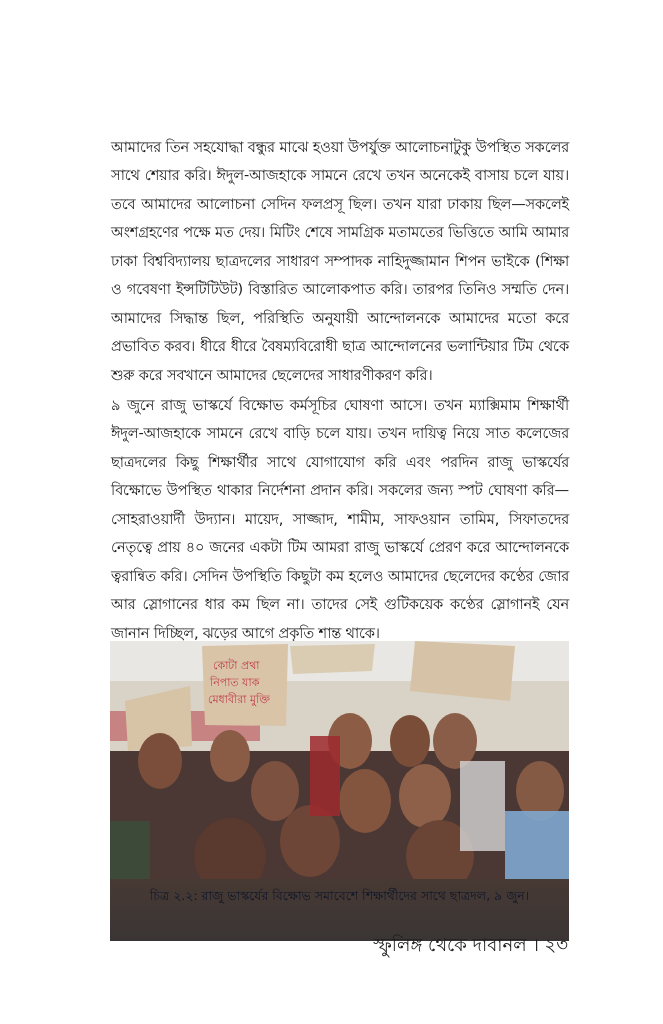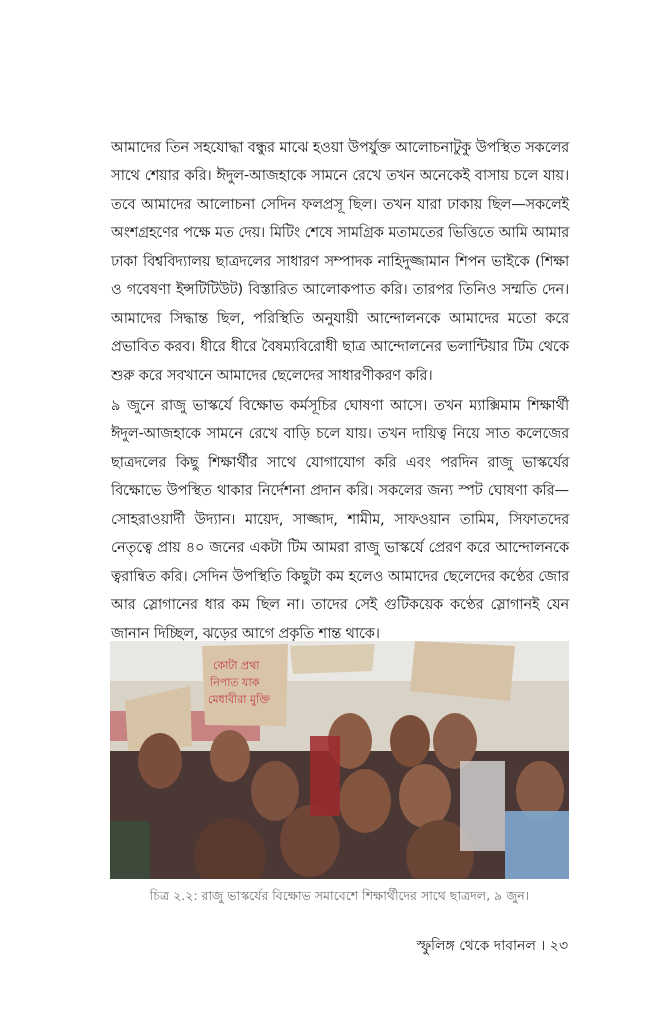--- a/index.html
+++ b/index.html
@@ -1,25 +1,25 @@
 <!DOCTYPE html>
 <html><head>
   <meta charset="utf-8">
   <style>
     html, body { margin: 0; padding: 0; background: #ffffff; }
     body { width: 663px; height: 1024px; position: relative; overflow: hidden; font-family: "DejaVu Sans", "Liberation Sans", sans-serif; color: #1a1a1a; }
     .page { position: absolute; left: 0; top: 0; width: 663px; height: 1024px; margin-left: 8px; }
     .para { position: absolute; left: 103px; width: 458px; font-size: 14.6px; line-height: 28.5px; text-align: justify; text-align-last: left; letter-spacing: -0.2px; }
     .para1 { top: 118px; }
     .para2 { top: 376px; }
-    .photo { position: absolute; left: 102px; top: 641px; width: 459px; height: 238px; overflow: hidden;
+    .photo { position: absolute; left: 102px; top: 641px; width: 459px; height: 300px; overflow: hidden;
       background: linear-gradient(180deg, #e7e4df 0%, #d8d3cb 25%, #bfb5a8 45%, #7a5a4d 60%, #4a3a33 75%, #3a3535 100%); }
     .photo svg { display: block; }
-    .caption { position: absolute; left: 102px; top: 886px; width: 459px; text-align: center; font-size: 12.5px; line-height: 20px; color: #737373; }
-    .footer { position: absolute; right: 103px; top: 934px; font-size: 14px; line-height: 22px; color: #222; }
+    .caption { position: absolute; left: 102px; top: 886px; width: 459px; text-align: center; font-size: 12.5px; line-height: 20px; color: #0f172a; }
+    .footer { position: absolute; right: 103px; top: 934px; font-size: 18px; line-height: 22px; color: #222; }
   </style>
 </head>
 <body>
 
 <div class="page">
 
   <p class="para para1">আমাদের তিন সহযোদ্ধা বন্ধুর মাঝে হওয়া উপর্যুক্ত আলোচনাটুকু উপস্থিত সকলের সাথে শেয়ার করি। ঈদুল-আজহাকে সামনে রেখে তখন অনেকেই বাসায় চলে যায়। তবে আমাদের আলোচনা সেদিন ফলপ্রসূ ছিল। তখন যারা ঢাকায় ছিল—সকলেই অংশগ্রহণের পক্ষে মত দেয়। মিটিং শেষে সামগ্রিক মতামতের ভিত্তিতে আমি আমার ঢাকা বিশ্ববিদ্যালয় ছাত্রদলের সাধারণ সম্পাদক নাহিদুজ্জামান শিপন ভাইকে (শিক্ষা ও গবেষণা ইন্সটিটিউট) বিস্তারিত আলোকপাত করি। তারপর তিনিও সম্মতি দেন। আমাদের সিদ্ধান্ত ছিল, পরিস্থিতি অনুযায়ী আন্দোলনকে আমাদের মতো করে প্রভাবিত করব। ধীরে ধীরে বৈষম্যবিরোধী ছাত্র আন্দোলনের ভলান্টিয়ার টিম থেকে শুরু করে সবখানে আমাদের ছেলেদের সাধারণীকরণ করি।</p>
   <p class="para para2">৯ জুনে রাজু ভাস্কর্যে বিক্ষোভ কর্মসূচির ঘোষণা আসে। তখন ম্যাক্সিমাম শিক্ষার্থী ঈদুল-আজহাকে সামনে রেখে বাড়ি চলে যায়। তখন দায়িত্ব নিয়ে সাত কলেজের ছাত্রদলের কিছু শিক্ষার্থীর সাথে যোগাযোগ করি এবং পরদিন রাজু ভাস্কর্যের বিক্ষোভে উপস্থিত থাকার নির্দেশনা প্রদান করি। সকলের জন্য স্পট ঘোষণা করি—সোহরাওয়ার্দী উদ্যান। মায়েদ, সাজ্জাদ, শামীম, সাফওয়ান তামিম, সিফাতদের নেতৃত্বে প্রায় ৪০ জনের একটা টিম আমরা রাজু ভাস্কর্যে প্রেরণ করে আন্দোলনকে ত্বরান্বিত করি। সেদিন উপস্থিতি কিছুটা কম হলেও আমাদের ছেলেদের কণ্ঠের জোর আর স্লোগানের ধার কম ছিল না। তাদের সেই গুটিকয়েক কণ্ঠের স্লোগানই যেন জানান দিচ্ছিল, ঝড়ের আগে প্রকৃতি শান্ত থাকে।</p>
 
   <div class="photo">

